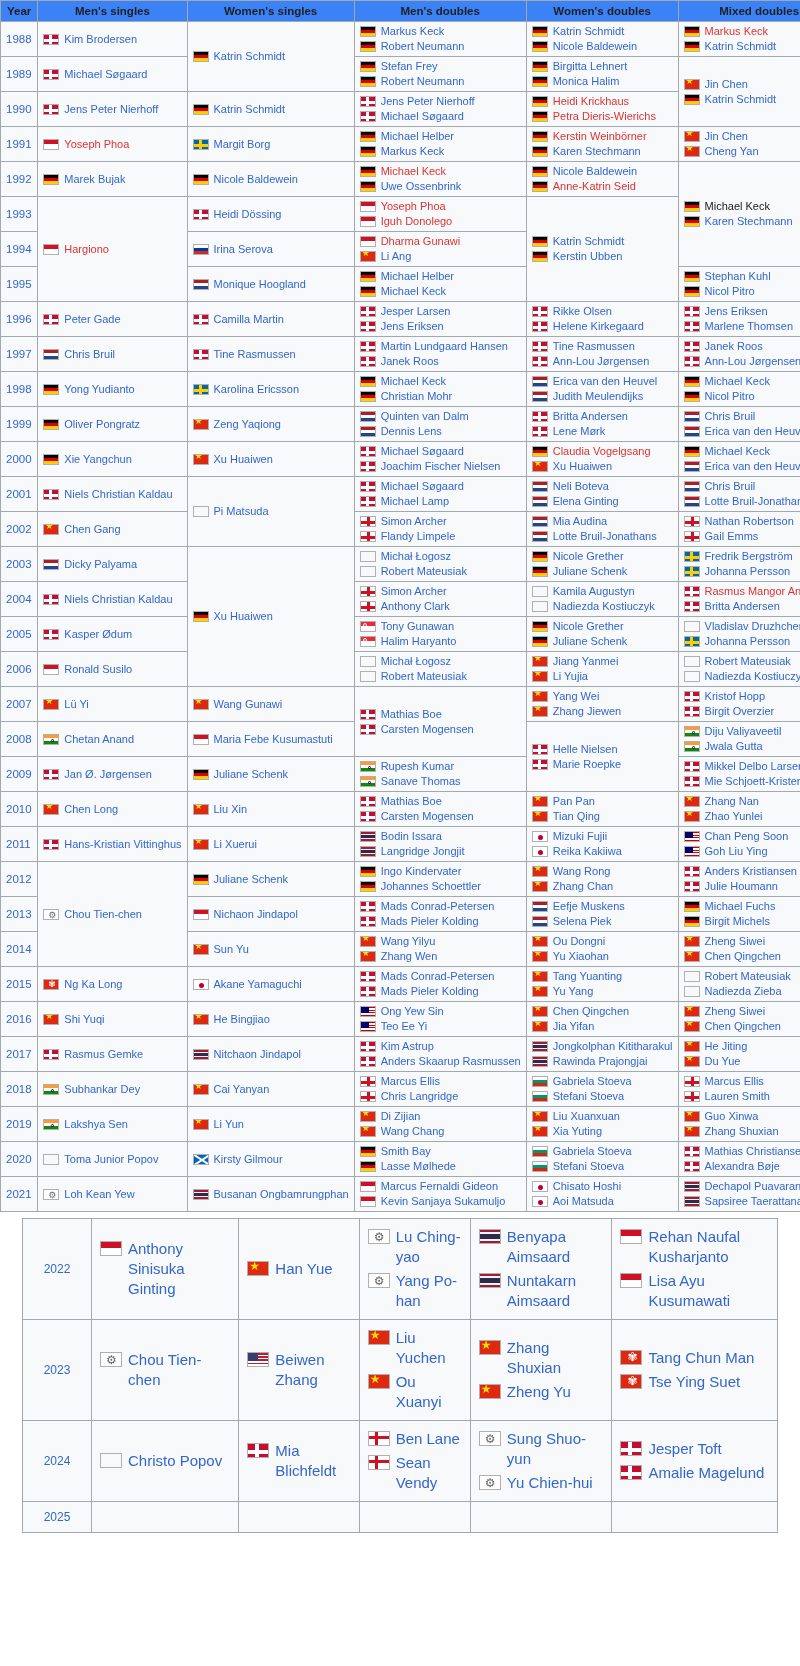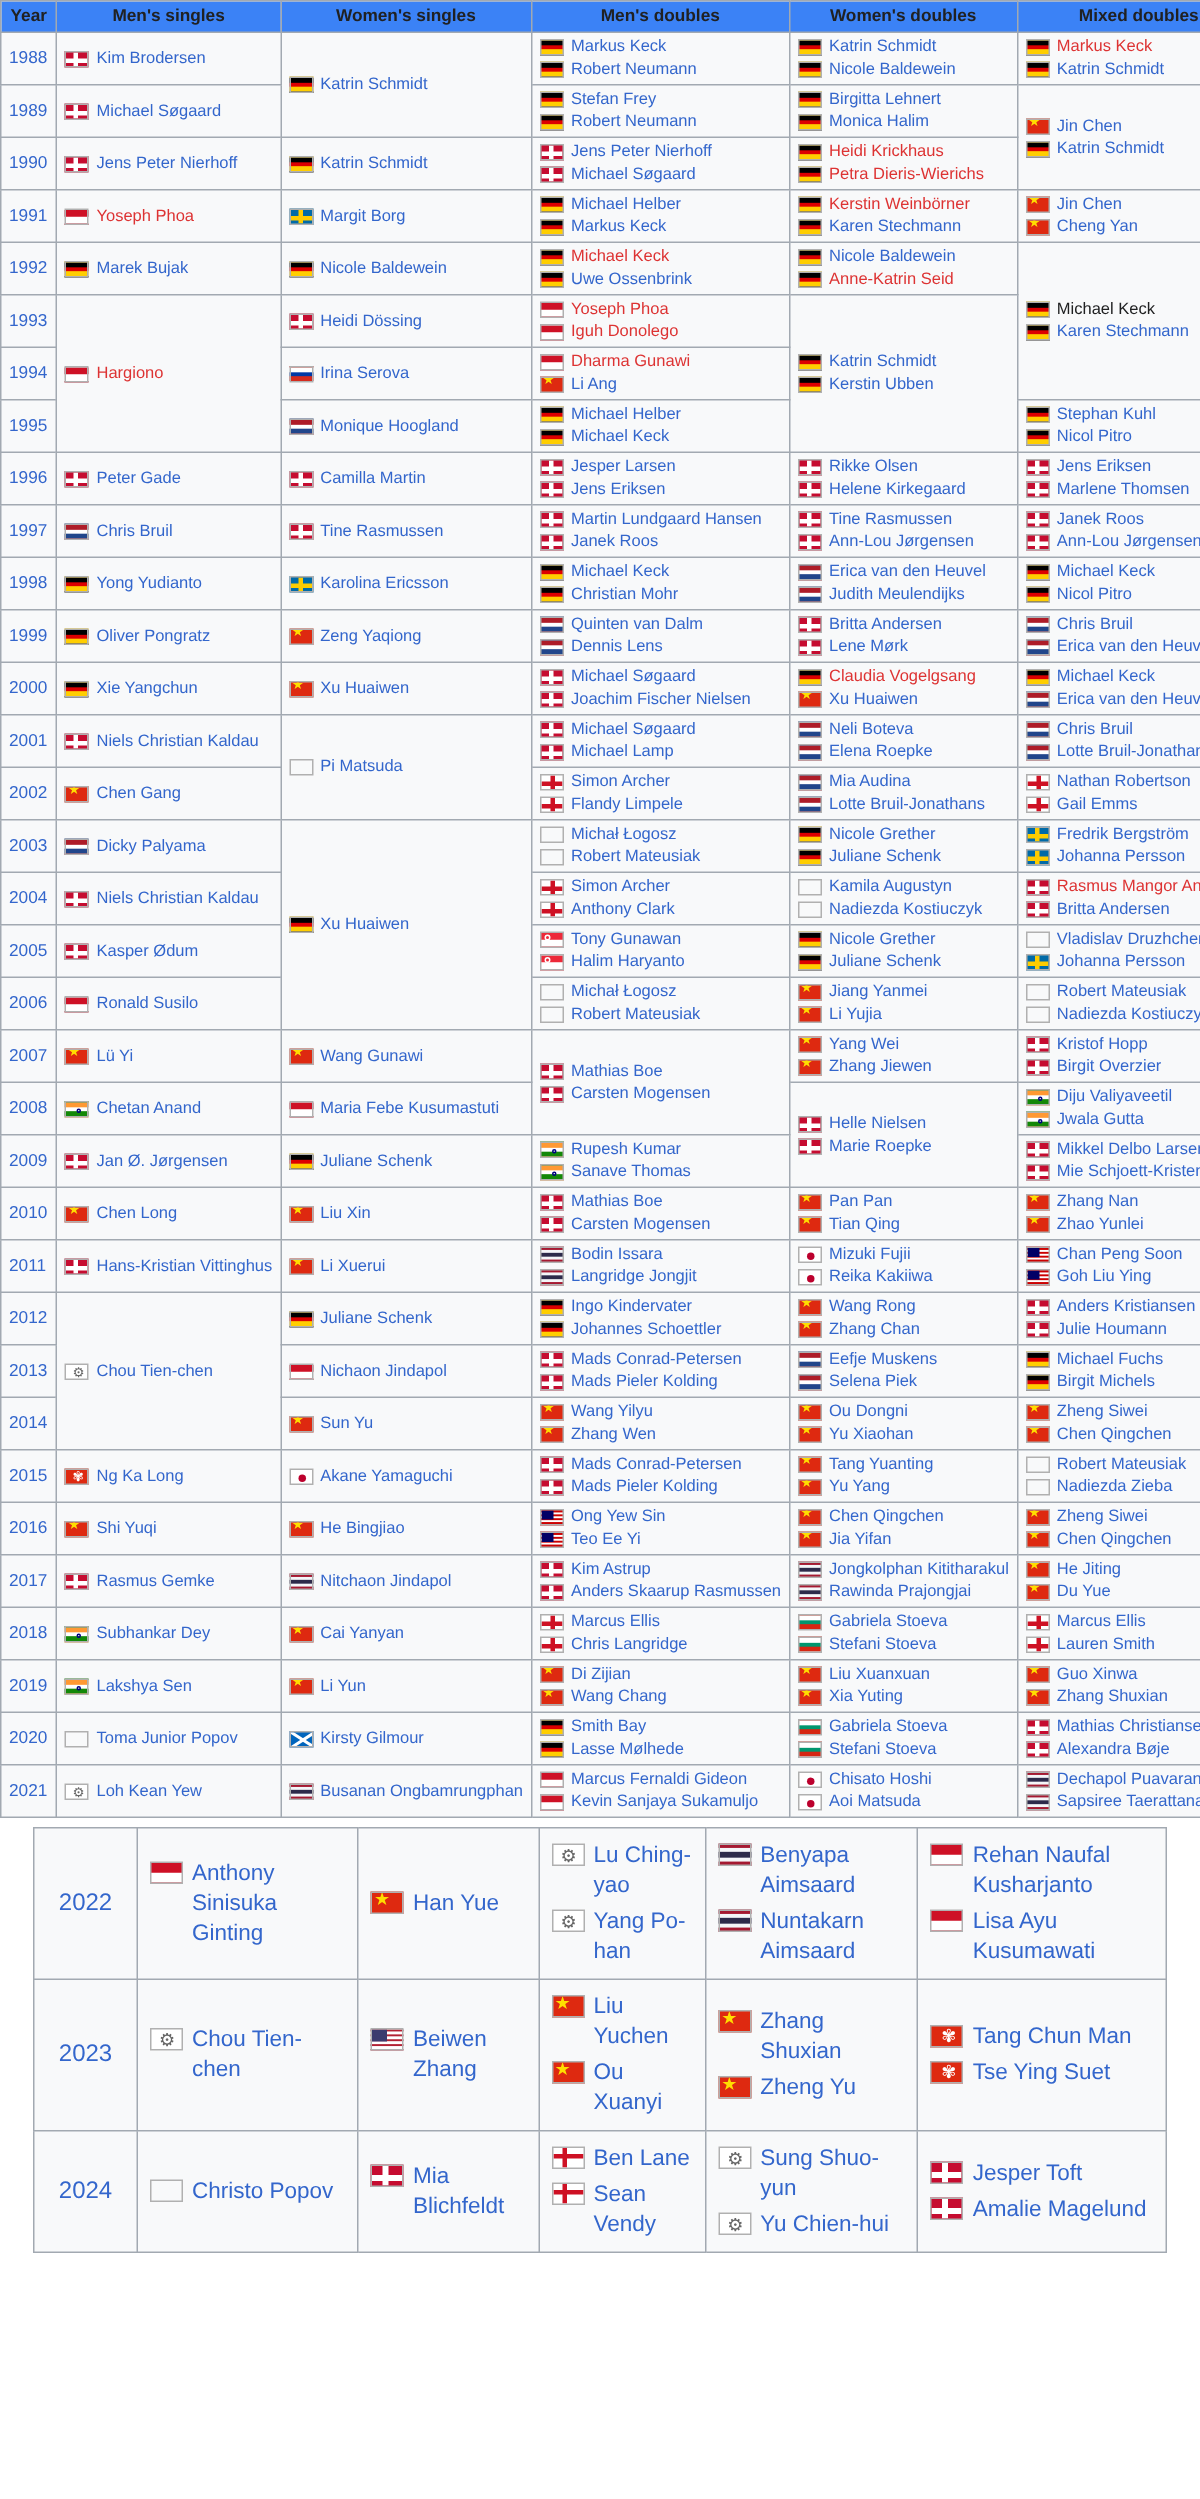--- a/index.html
+++ b/index.html
@@ -47,21 +47,21 @@
   .f-SCO{background:#0065bd;}
   .f-SCO:before{content:"";position:absolute;left:-3px;top:4px;width:22px;height:2px;background:#fff;transform:rotate(33deg);}
   .f-SCO:after{content:"";position:absolute;left:-3px;top:4px;width:22px;height:2px;background:#fff;transform:rotate(-33deg);}
   .f-USA{background:repeating-linear-gradient(to bottom,#b22234 0 1.6px,#fff 1.6px 3.2px);}
   .f-USA:before{content:"";position:absolute;left:0;top:0;width:7px;height:6px;background:#3c3b6e;}
   .f-SIN{background:linear-gradient(to bottom,#ed2939 0 50%,#fff 50% 100%);}
   .f-SIN:before{content:"";position:absolute;left:2px;top:1px;width:4px;height:4px;border:1px solid #fff;border-radius:50%;box-sizing:border-box;}
   
   table.big{border-collapse:collapse;width:756px;margin:6px auto 0 auto;background:#f8f9fa;}
   table.big td{border:1px solid #a2a9b1;padding:8px 8px;vertical-align:middle;font-size:15px;background:#f8f9fa;}
-  table.big td.year{font-size:16px;text-align:center;width:52px;}
+  table.big td.year{font-size:12px;text-align:center;width:52px;}
   table.big .pl{white-space:normal;align-items:flex-start;gap:6px;line-height:20px;}
   table.big .flag{width:22px;height:15px;flex:0 0 22px;margin-top:2px;}
   table.big .f-CHN:before{font-size:12px;line-height:15px;left:1px;top:-3px;}
   table.big .f-TPE:before{font-size:12px;line-height:16px;left:5px;}
   table.big .f-HKG:before{font-size:12px;line-height:17px;left:6px;}
   table.big .f-DEN:before{left:7px;width:4px;}
   table.big .f-DEN:after{top:5.5px;height:4px;}
   table.big .f-USA:before{width:10px;height:8px;}
   table.big .plist{gap:4px;}
 </style>
@@ -743,21 +743,21 @@
             </div>
           </td>
           <td>
             <div class="plist">
               <div class="pl">
                 <span class="flag f-NED"></span>
                 <span class="nm">Neli Boteva</span>
               </div>
               <div class="pl">
                 <span class="flag f-NED"></span>
-                <span class="nm">Elena Roepke</span>
+                <span class="nm">Elena Ginting</span>
               </div>
             </div>
           </td>
           <td>
             <div class="plist">
               <div class="pl">
                 <span class="flag f-NED"></span>
                 <span class="nm">Chris Bruil</span>
               </div>
               <div class="pl">
@@ -1958,15 +1958,33 @@
                 <span class="flag f-DEN"></span>
                 <span class="nm">Jesper Toft</span>
               </div>
               <div class="pl">
                 <span class="flag f-DEN"></span>
                 <span class="nm">Amalie Magelund</span>
               </div>
             </div>
           </td>
         </tr>
+        <tr>
+          <td class="year"><a href="#">2025</a></td>
+          <td>
+            <div class="plist"></div>
+          </td>
+          <td>
+            <div class="plist"></div>
+          </td>
+          <td>
+            <div class="plist"></div>
+          </td>
+          <td>
+            <div class="plist"></div>
+          </td>
+          <td>
+            <div class="plist"></div>
+          </td>
+        </tr>
       </tbody>
   </table>
 </div>
 
 </body></html>

